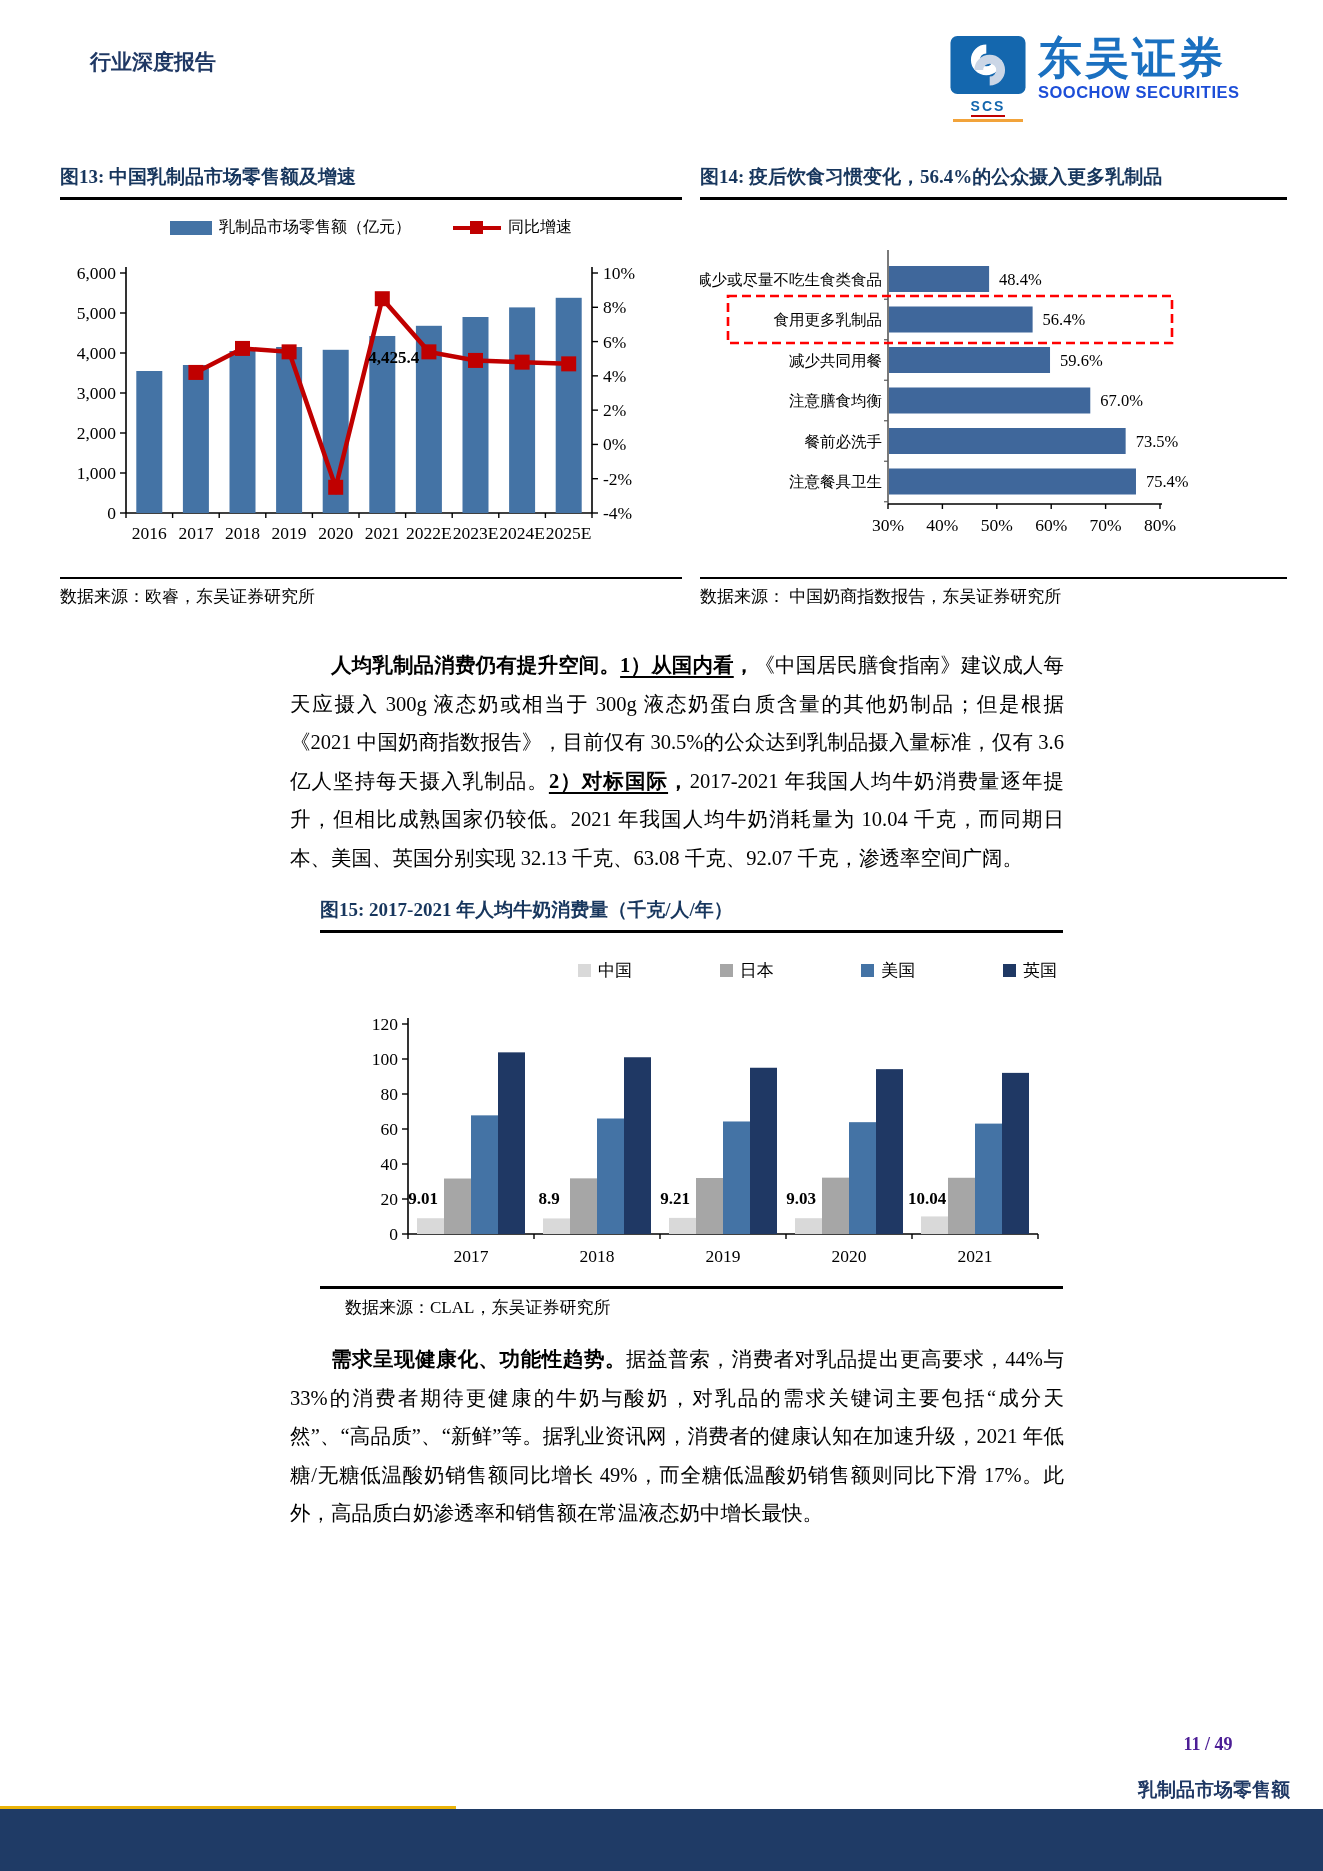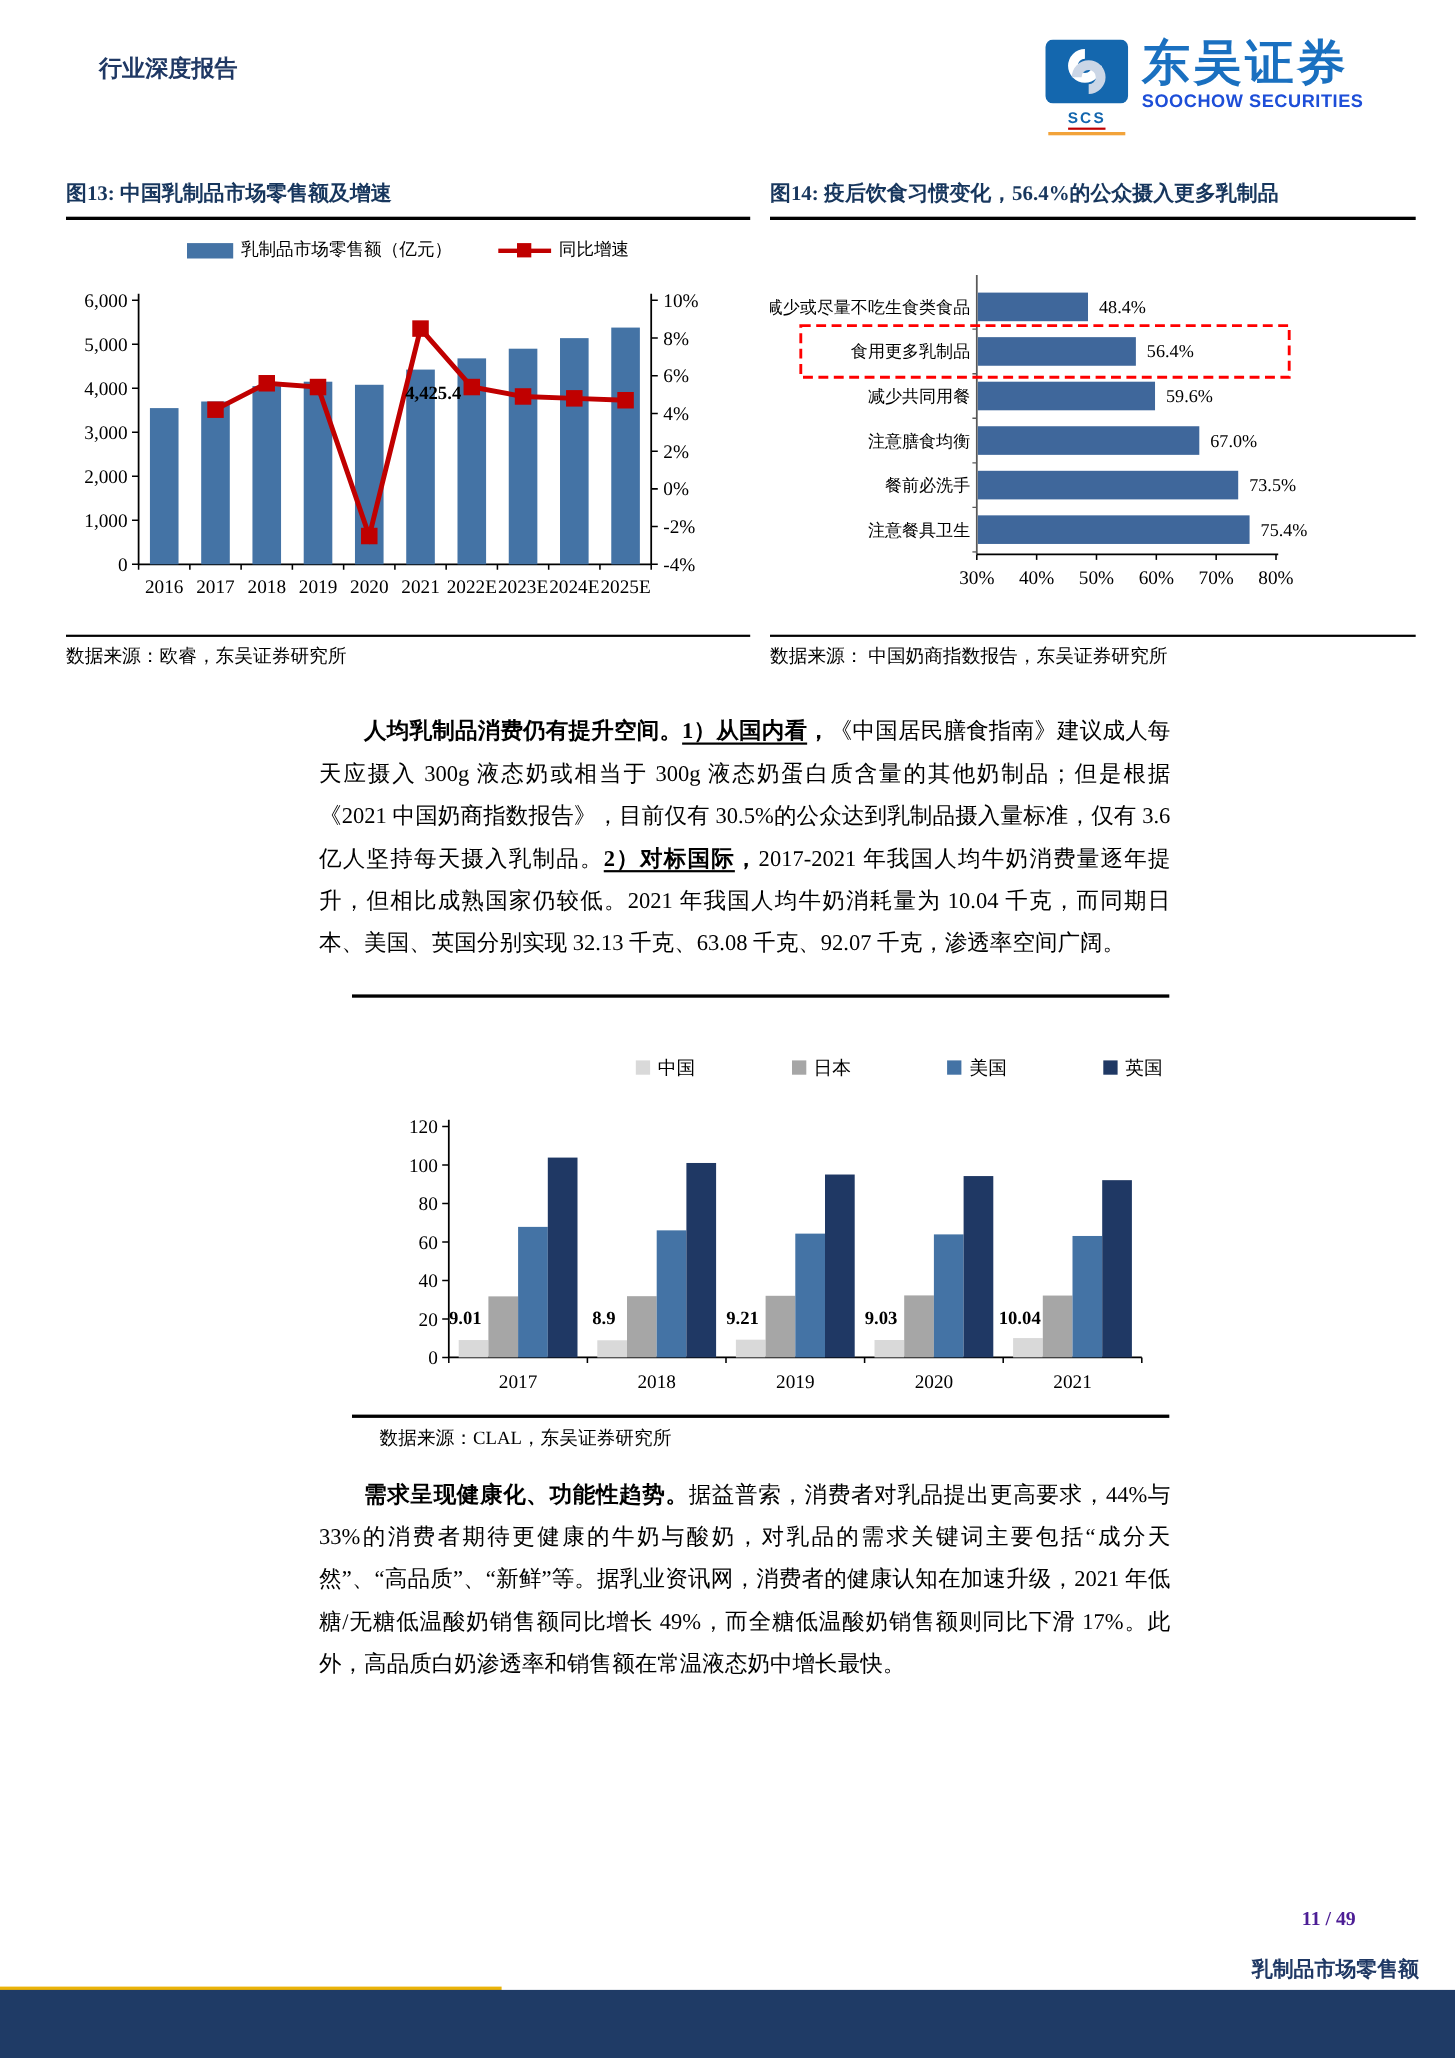--- a/index.html
+++ b/index.html
@@ -207,20 +207,21 @@
           <text x="445.97600000000006" y="253" text-anchor="start" font-size="16.5" fill="#000">75.4%</text>
           <rect x="28" y="62" width="444" height="47" fill="none" stroke="#FF0000" stroke-width="2.6" stroke-dasharray="9 5"></rect>
         </svg></div>
     <div class="rule-src" style="top:413px;"></div>
     <div class="src-text" style="top:421px;">数据来源： 中国奶商指数报告，东吴证券研究所</div>
   </div>
 
   <div class="para" style="left:290px;top:646px;"><span class="b">人均乳制品消费仍有提升空间。</span><span class="b u">1）从国内看</span><span class="b">，</span><span>《中国居民膳食指南》建议成人每天应摄入 300g 液态奶或相当于 300g 液态奶蛋白质含量的其他奶制品；但是根据《2021 中国奶商指数报告》，目前仅有 30.5%的公众达到乳制品摄入量标准，仅有 3.6 亿人坚持每天摄入乳制品。</span><span class="b u">2）对标国际</span><span class="b">，</span><span>2017-2021 年我国人均牛奶消费量逐年提升，但相比成熟国家仍较低。2021 年我国人均牛奶消耗量为 10.04 千克，而同期日本、美国、英国分别实现 32.13 千克、63.08 千克、92.07 千克，渗透率空间广阔。</span></div>
 
   <div class="fig" style="left:320px;top:897px;width:743px;height:440px;">
+    <div class="fig-title">图15: 2017-2021 年人均牛奶消费量（千克/人/年）</div>
     <div class="rule3"></div>
     <div class="legend15">
         <span class="legend-item">
           <span class="sw-sq" style="background: rgb(217, 217, 217);"></span>
           <span>中国</span>
         </span>
         <span class="legend-item">
           <span class="sw-sq" style="background: rgb(166, 166, 166);"></span>
           <span>日本</span>
         </span>

